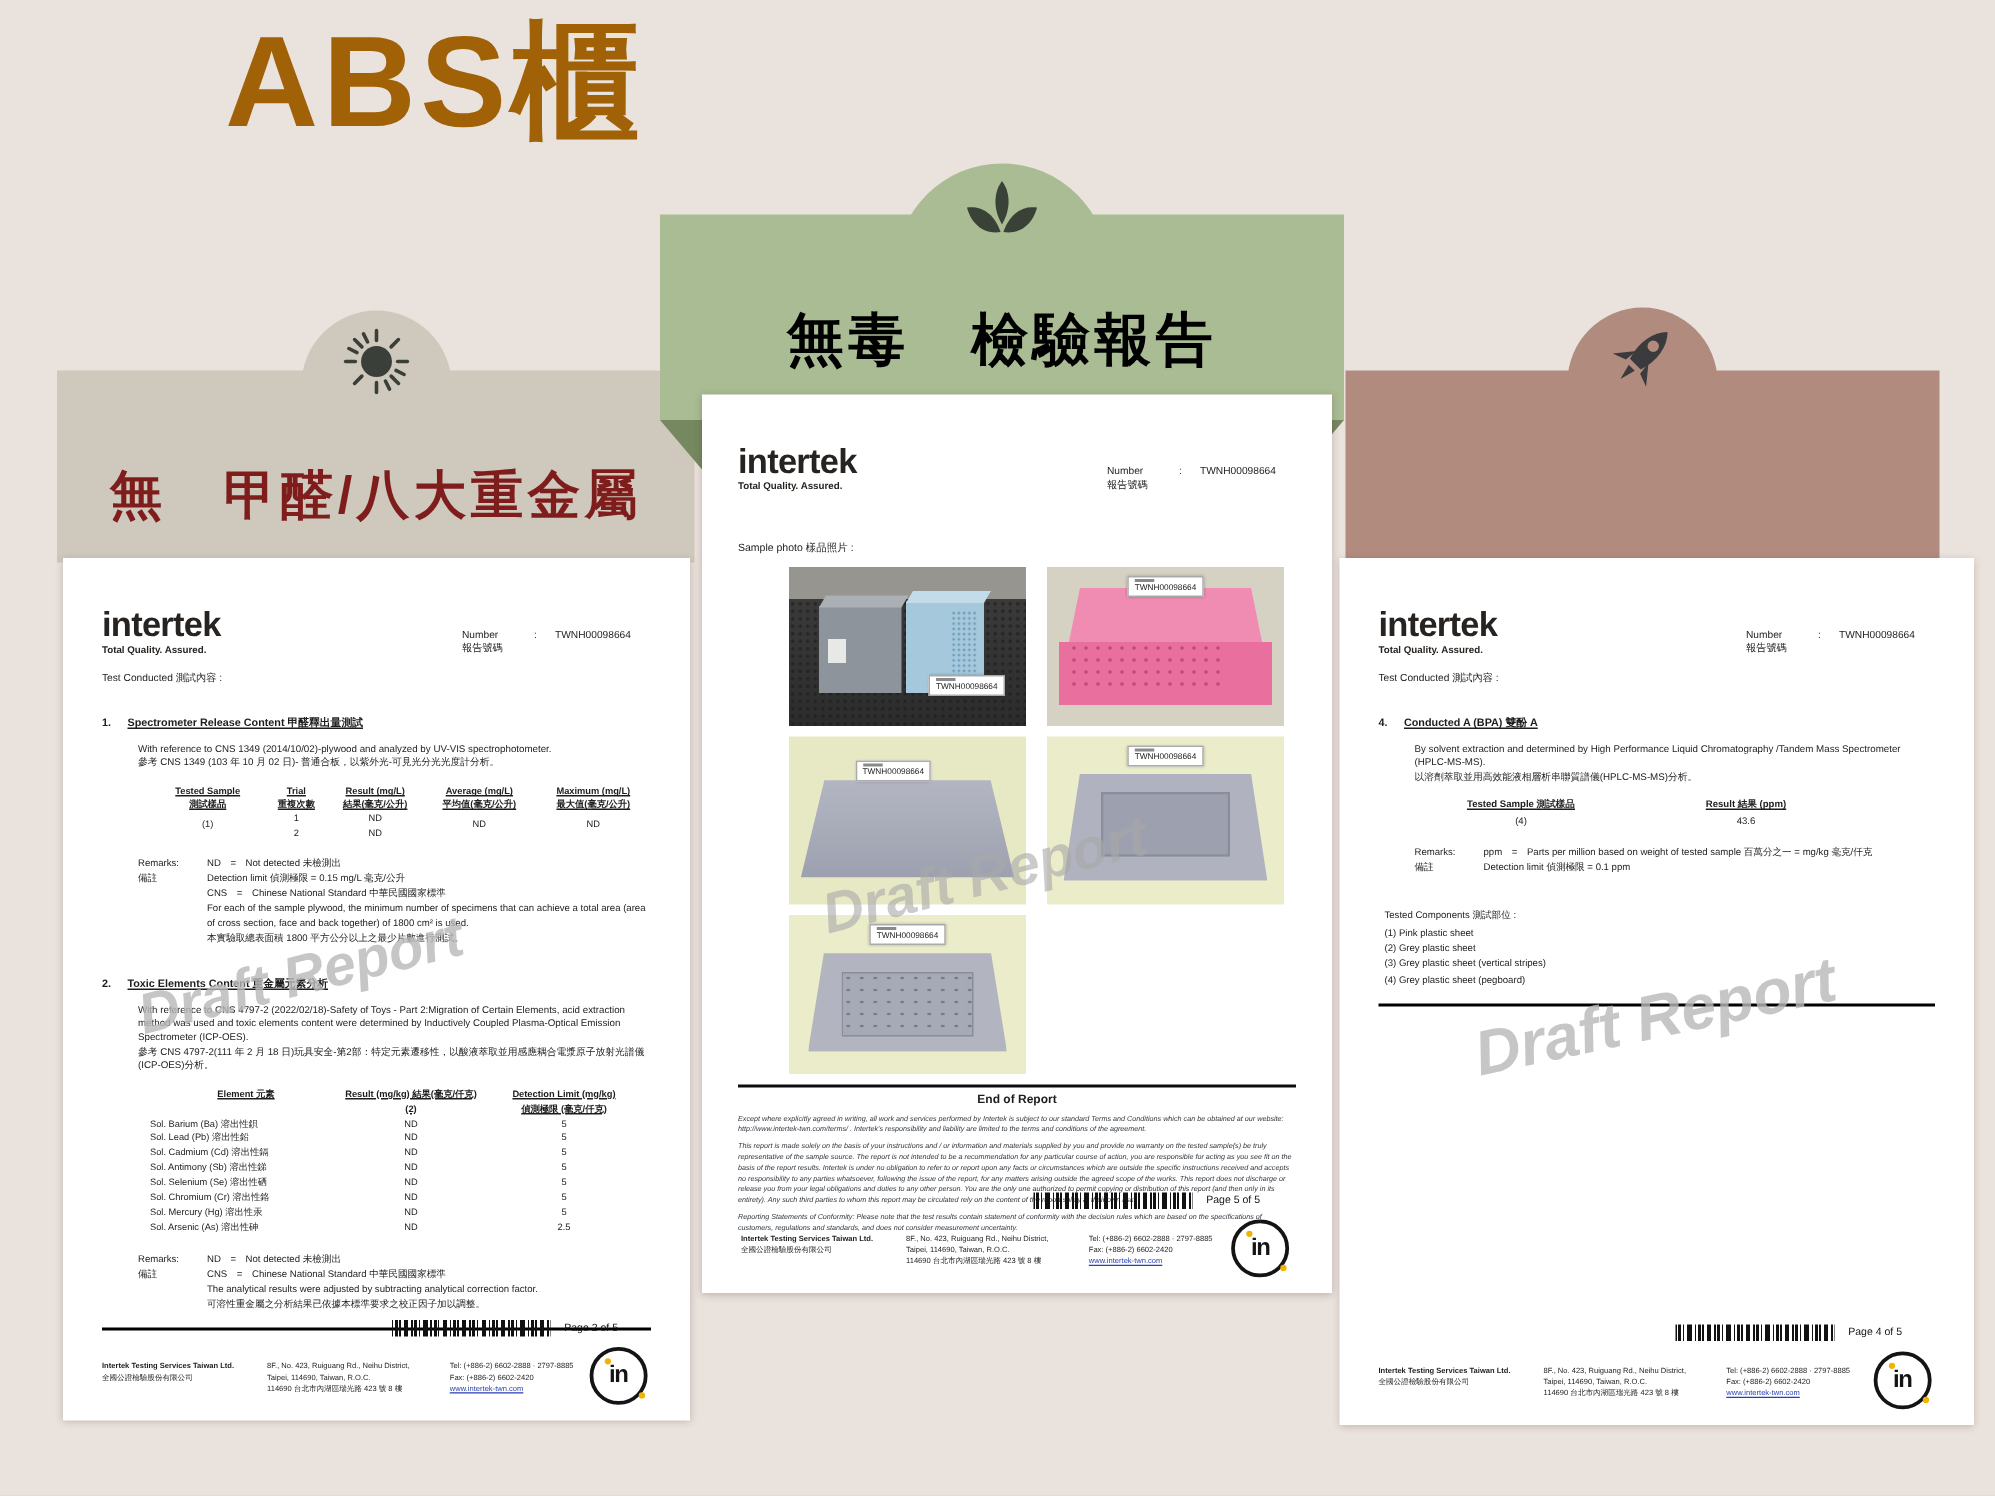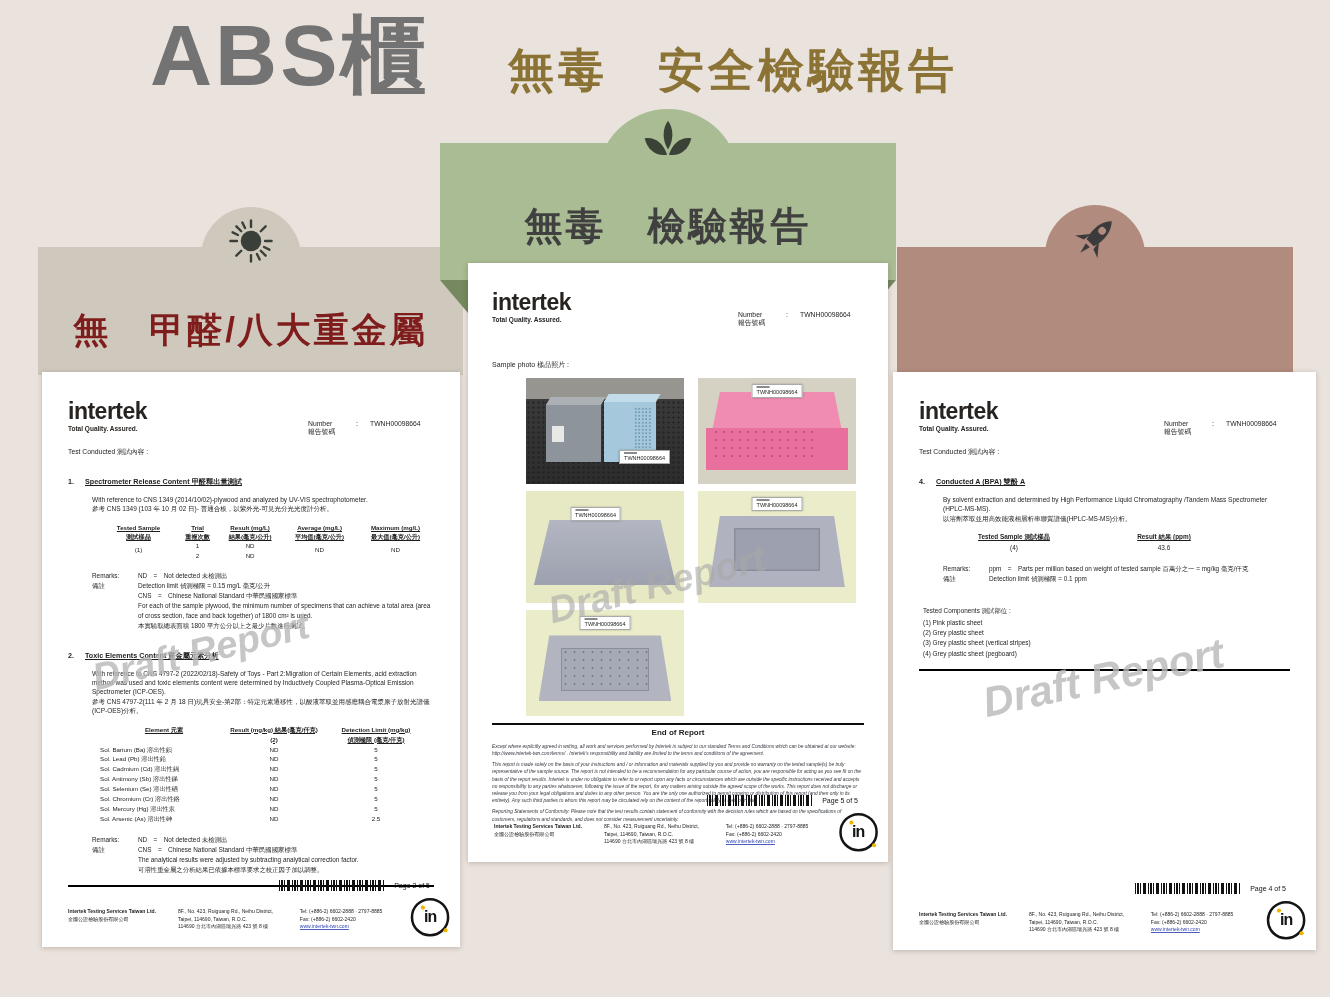--- a/index.html
+++ b/index.html
@@ -1,51 +1,51 @@
 <!DOCTYPE html>
 <html><head>
 <meta charset="utf-8">
 <style>
   html,body{margin:0;padding:0;}
   body{font-family:"Liberation Sans","DejaVu Sans",sans-serif;background:#d8d2cc;}
   #poster{position:relative;width:1330px;height:997px;background:#eae2dc;overflow:hidden;margin:0 auto;}
 
   
-  .main-title{position:absolute;left:150px;top:10px;font-size:86px;font-weight:800;color:#737373;letter-spacing:3px;line-height:1.05;}
+  .main-title{position:absolute;left:150px;top:10px;font-size:86px;font-weight:800;color:#a16207;letter-spacing:3px;line-height:1.05;}
   .sub-title{position:absolute;left:508px;top:40px;font-size:46px;font-weight:800;color:#8a7334;letter-spacing:4px;}
 
   
   .banner{position:absolute;}
   .banner .bump{position:absolute;left:50%;transform:translateX(-50%);border-radius:50%;}
   .banner .bump-icon{position:absolute;left:50%;transform:translateX(-50%);}
   .banner .banner-label{position:relative;text-align:center;font-weight:800;color:#7f1d1d;letter-spacing:3px;}
   #banner-left{left:38px;top:247px;width:425px;height:128px;background:#cfc8bc;z-index:1;}
   #banner-left .bump{width:100px;height:100px;top:-40px;background:#cfc8bc;}
   #banner-left .bump-icon{top:-32px;width:52px;height:52px;color:#3a3f3a;}
   #banner-left .banner-label{padding-top:60px;font-size:35px;}
   #banner-right{left:897px;top:247px;width:396px;height:128px;background:#b18b7e;z-index:1;}
   #banner-right .bump{width:100px;height:100px;top:-42px;background:#b18b7e;}
   #banner-right .bump-icon{top:-36px;width:54px;height:54px;color:#3b3b3d;}
   #banner-right .banner-label{padding-top:60px;font-size:35px;color:#3b3b3d;}
   #banner-green{left:440px;top:143px;width:456px;height:137px;background:#a9bc93;z-index:2;}
   #banner-green .bump{width:142px;height:142px;top:-34px;background:#a9bc93;}
   #banner-green .bump-icon{top:-26px;width:56px;height:54px;color:#3a4137;}
-  #banner-green .banner-label{padding-top:58px;font-size:38px;color:#404040;}
+  #banner-green .banner-label{padding-top:58px;font-size:38px;color:#000000;}
   .fold{position:absolute;top:100%;width:28px;height:33px;background:#75885f;}
   .fold-l{left:0;clip-path:polygon(0 0,100% 0,100% 100%);}
   .fold-r{right:0;clip-path:polygon(0 0,100% 0,0 100%);}
   .bump-icon svg{width:100%;height:100%;display:block;}
 
   
   .doc{position:absolute;background:#fff;box-shadow:0 1px 5px rgba(60,45,35,.25);z-index:3;color:#1d1d1d;}
   #doc-left{left:42px;top:372px;width:418px;height:575px;padding:22px 26px;box-sizing:border-box;}
   #doc-center{left:468px;top:263px;width:420px;height:599px;padding:22px 24px;box-sizing:border-box;}
   #doc-right{left:893px;top:372px;width:423px;height:578px;padding:22px 26px;box-sizing:border-box;}
 
-  .doc-head{display:flex;justify-content:space-between;align-items:center;}
+  .doc-head{display:flex;justify-content:space-between;align-items:flex-end;}
   .itk-logo{font-size:23px;font-weight:800;color:#272320;letter-spacing:-0.5px;line-height:1;}
   .itk-tag{font-size:6.5px;font-weight:700;color:#272320;margin-top:2px;}
   .num-block{margin-top:26px;font-size:6.8px;display:grid;grid-template-columns:46px 12px auto;column-gap:2px;width:126px;}
   .num-block .zh{grid-column:1 / span 3;}
   .test-conducted{font-size:6.8px;margin-top:10px;}
 
   .sec{margin-top:20px;}
   .sec-head{display:flex;gap:11px;font-size:7.2px;font-weight:700;}
   .sec-head .sec-title{text-decoration:underline;}
   .sec-desc{margin:8px 0 0 24px;font-size:6.5px;line-height:1.45;}
@@ -78,21 +78,21 @@
   .components{margin:22px 0 0 4px;font-size:6.4px;line-height:1.6;}
   .components .comp-title{margin-bottom:2px;}
 
   
   .watermark{position:absolute;font-size:38px;font-weight:700;font-style:italic;color:#b9b9b9;opacity:.8;transform:rotate(-14deg);white-space:nowrap;pointer-events:none;}
   #doc-left .watermark{left:48px;top:258px;}
   #doc-center .watermark{left:78px;top:300px;color:#a9a9a9;opacity:.6;z-index:5;}
   #doc-right .watermark{left:88px;top:282px;font-size:42px;transform:rotate(-12deg);}
 
   
-  .doc-footer{position:absolute;left:26px;right:12px;bottom:12px;}
+  .doc-footer{position:absolute;left:26px;right:30px;bottom:12px;}
   .barcode-row{display:flex;justify-content:flex-end;align-items:center;gap:9px;margin-bottom:17px;margin-right:18px;}
   .barcode{width:106px;height:11px;background:repeating-linear-gradient(90deg,#111 0 1px,transparent 1px 2px,#111 2px 4px,transparent 4px 5px,#111 5px 6px,transparent 6px 8px,#111 8px 11px,transparent 11px 13px);}
   .page-label{font-size:7px;color:#111;}
   .addr-row{display:flex;gap:13px;font-size:6px;line-height:1.5;transform:scale(.84);transform-origin:0 0;width:119%;position:relative;}
   .addr-col1{width:118px;}
   .addr-col2{width:132px;}
   .addr-col3{width:118px;}
   .addr-bold{font-weight:700;}
   .weblink{color:#2a3fb0;text-decoration:underline;}
   .roundel{position:absolute;right:-2px;top:-12px;width:40px;height:40px;border:3px solid #141414;border-radius:50%;background:#fff;display:flex;align-items:center;justify-content:center;}
@@ -134,21 +134,20 @@
   .end-block{border-top:2.5px solid #0c0c0c;margin-top:7px;padding-top:3px;text-align:center;font-size:8px;font-weight:700;}
   .legal{margin-top:6px;font-style:italic;color:#33383f;font-size:6px;line-height:1.5;transform:scale(.8);transform-origin:0 0;width:125%;}
   .legal p{margin:0 0 5px 0;}
 </style>
 </head>
 <body>
 
 <div id="poster">
 
   <div class="main-title">ABS櫃</div>
-  <div class="sub-title">無毒　安全檢驗報告</div>
 
   <div class="banner" id="banner-left">
     <div class="bump"></div>
     <div class="bump-icon">
       <svg viewBox="0 0 48 48" fill="none">
         <circle cx="24" cy="24" r="9.5" fill="currentColor"></circle>
         <g stroke="currentColor" stroke-width="2.2" stroke-linecap="round">
           <line x1="24" y1="5" x2="24" y2="11"></line>
             <line x1="24" y1="37" x2="24" y2="43"></line>
           <line x1="5" y1="24" x2="11" y2="24"></line>

